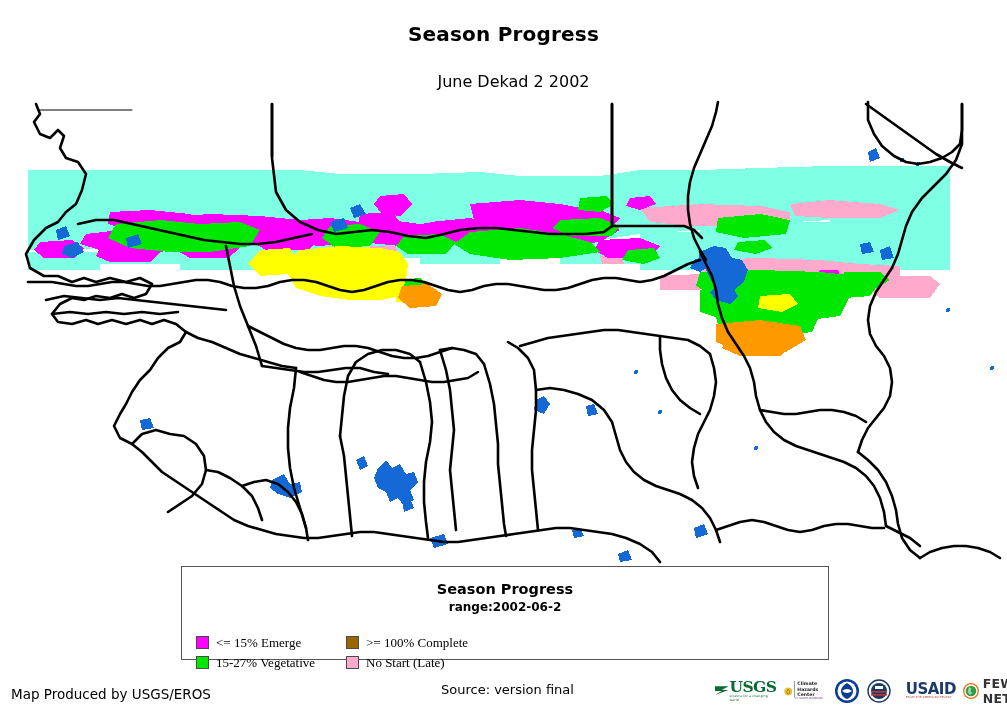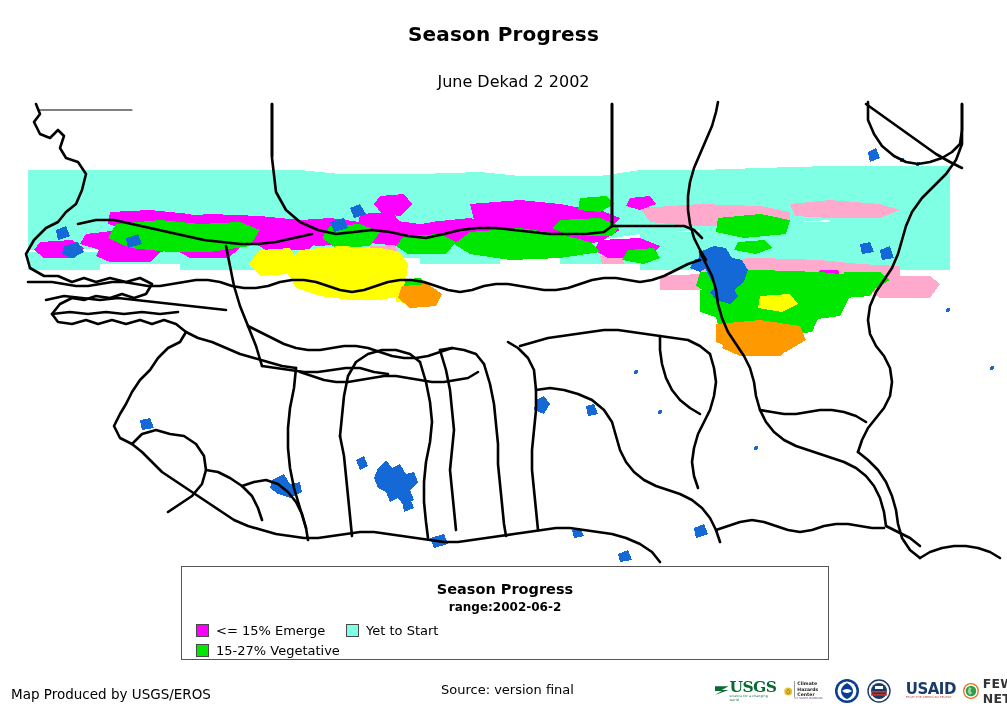--- a/index.html
+++ b/index.html
@@ -15,21 +15,21 @@
   #map-wrap{position:absolute;left:0;top:100px;width:1007px;height:465px;}
   #map-svg{display:block;width:1007px;height:465px;}
 
   
   #legend{position:absolute;left:181px;top:566px;width:648px;height:94px;
     background:#fff;border:1px solid #555;box-sizing:border-box;}
   #legend-title{width:100%;text-align:center;font-size:14.5px;font-weight:bold;
     margin-top:13px;line-height:18px;}
   #legend-range{width:100%;text-align:center;font-size:12px;font-weight:bold;
     line-height:18px;}
-  #legend-cols{display:flex;margin-top:6px;padding:0 6px;box-sizing:border-box;}
+  #legend-cols{display:flex;margin-top:18px;padding:0 6px;box-sizing:border-box;font-family:Liberation Serif, serif;}
   .lg-col{display:flex;flex-direction:column;gap:3px;}
   .lg-col.c1{width:150px;padding-left:8px;}
   .lg-col.c2{width:165px;}
   .lg-col.c3{width:155px;}
   .lg-col.c4{width:150px;}
   .lg-item{display:flex;align-items:center;height:17px;}
   .sw{width:13px;height:13px;border:1px solid #4a4a4a;box-sizing:border-box;
       flex:0 0 13px;margin-right:7px;}
   .lg-label{font-size:13px;line-height:15px;white-space:nowrap;}
 
@@ -341,27 +341,31 @@
         <span class="sw" style="background:#FF00FF"></span>
         <span class="lg-label">&lt;= 15% Emerge</span>
       </div>
       <div class="lg-item">
         <span class="sw" style="background:#00E800"></span>
         <span class="lg-label">15-27% Vegetative</span>
       </div>
     </div>
 
 
-
-    <div class="lg-col c4">
+    <div class="lg-col c3">
       <div class="lg-item">
-        <span class="sw" style="background:#7FFFE4"></span>
-        <span class="lg-label">Yet to Start</span>
+        <span class="sw" style="background:#996600"></span>
+        <span class="lg-label">&gt;= 100% Complete</span>
+      </div>
+      <div class="lg-item">
+        <span class="sw" style="background:#FFAACC"></span>
+        <span class="lg-label">No Start (Late)</span>
       </div>
     </div>
+
 
   </div>
 </div>
 
 <div id="footer-left">Map Produced by USGS/EROS</div>
 <div id="footer-center">Source: version final</div>
 
 <div id="logos">
 
   <div class="logo">

